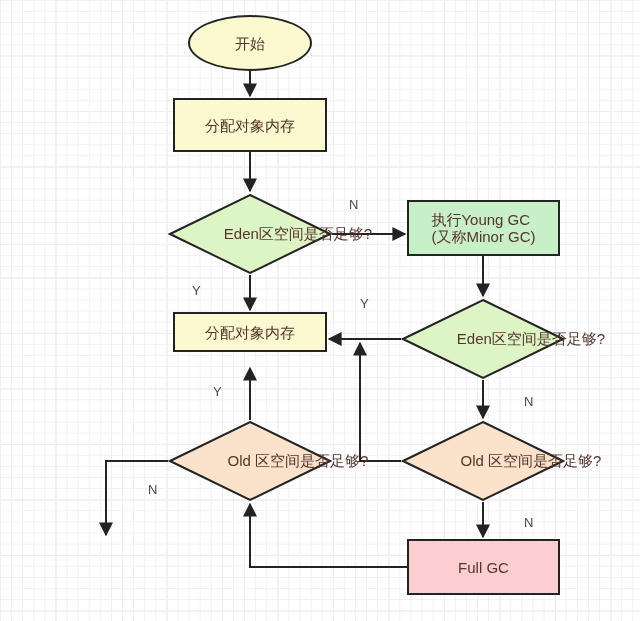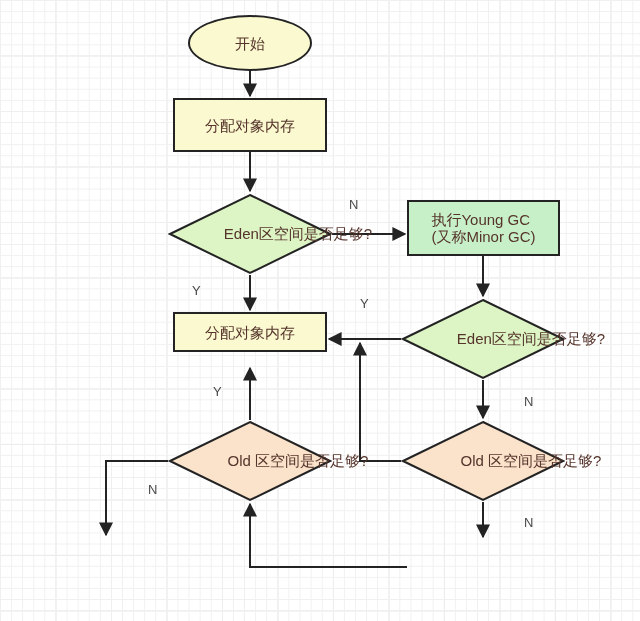--- a/index.html
+++ b/index.html
@@ -150,20 +150,21 @@
     <div class="n-diamond-label">Old 区空间是否足够?</div>
   </div>
 
   <div class="n-diamond-wrap" id="node-old-check-left" style="left: 168px; top: 420px; width: 164px; height: 82px;">
     <svg width="164" height="82" viewBox="0 0 164 82">
       <polygon points="82,2 162,41 82,80 2,41" fill="#fae2cb" stroke="#232323" stroke-width="2"></polygon>
     </svg>
     <div class="n-diamond-label">Old 区空间是否足够?</div>
   </div>
 
+  <div class="node n-rect" id="node-full-gc" style="left: 407px; top: 539px; width: 153px; height: 56px; background: rgb(251, 207, 210); border-color: rgb(35, 35, 35);">Full GC</div>
 
 
   <div id="edge-label-layer">
       <div class="edge-label" style="left: 349px; top: 198px;">N</div>
       <div class="edge-label" style="left: 192px; top: 284px;">Y</div>
       <div class="edge-label" style="left: 360px; top: 297px;">Y</div>
       <div class="edge-label" style="left: 524px; top: 395px;">N</div>
       <div class="edge-label" style="left: 213px; top: 385px;">Y</div>
       <div class="edge-label" style="left: 148px; top: 483px;">N</div>
       <div class="edge-label" style="left: 524px; top: 516px;">N</div>

